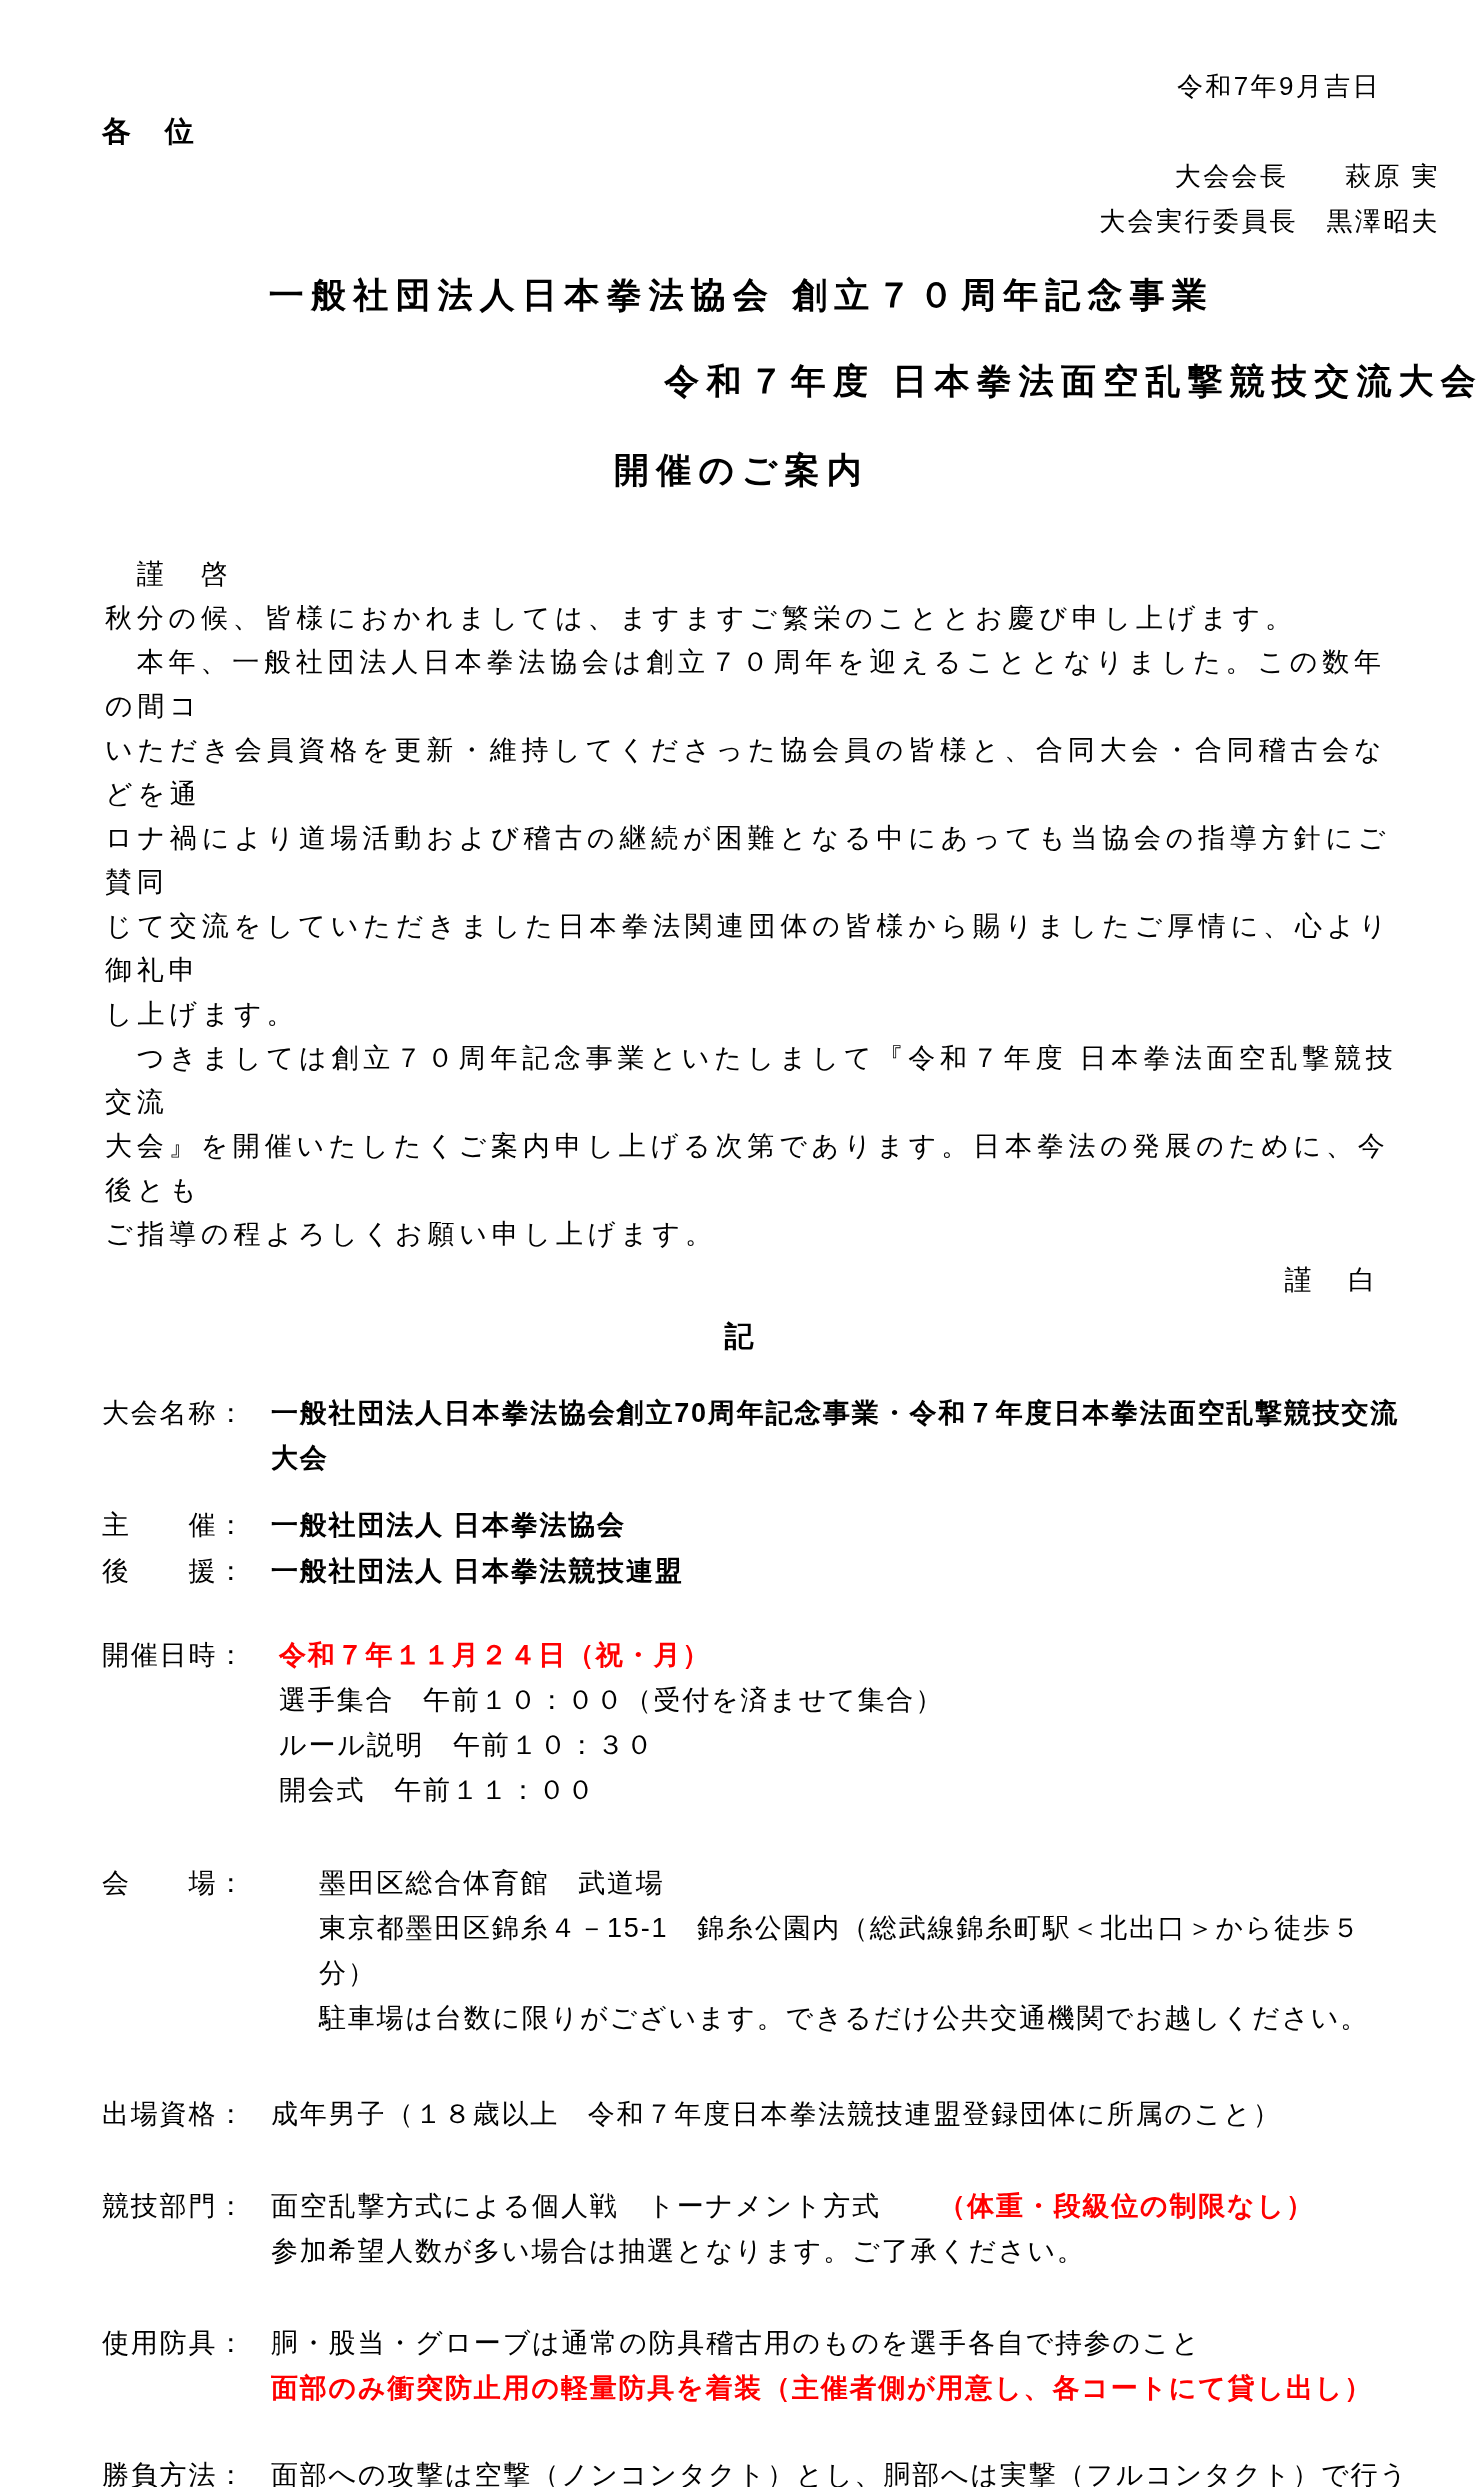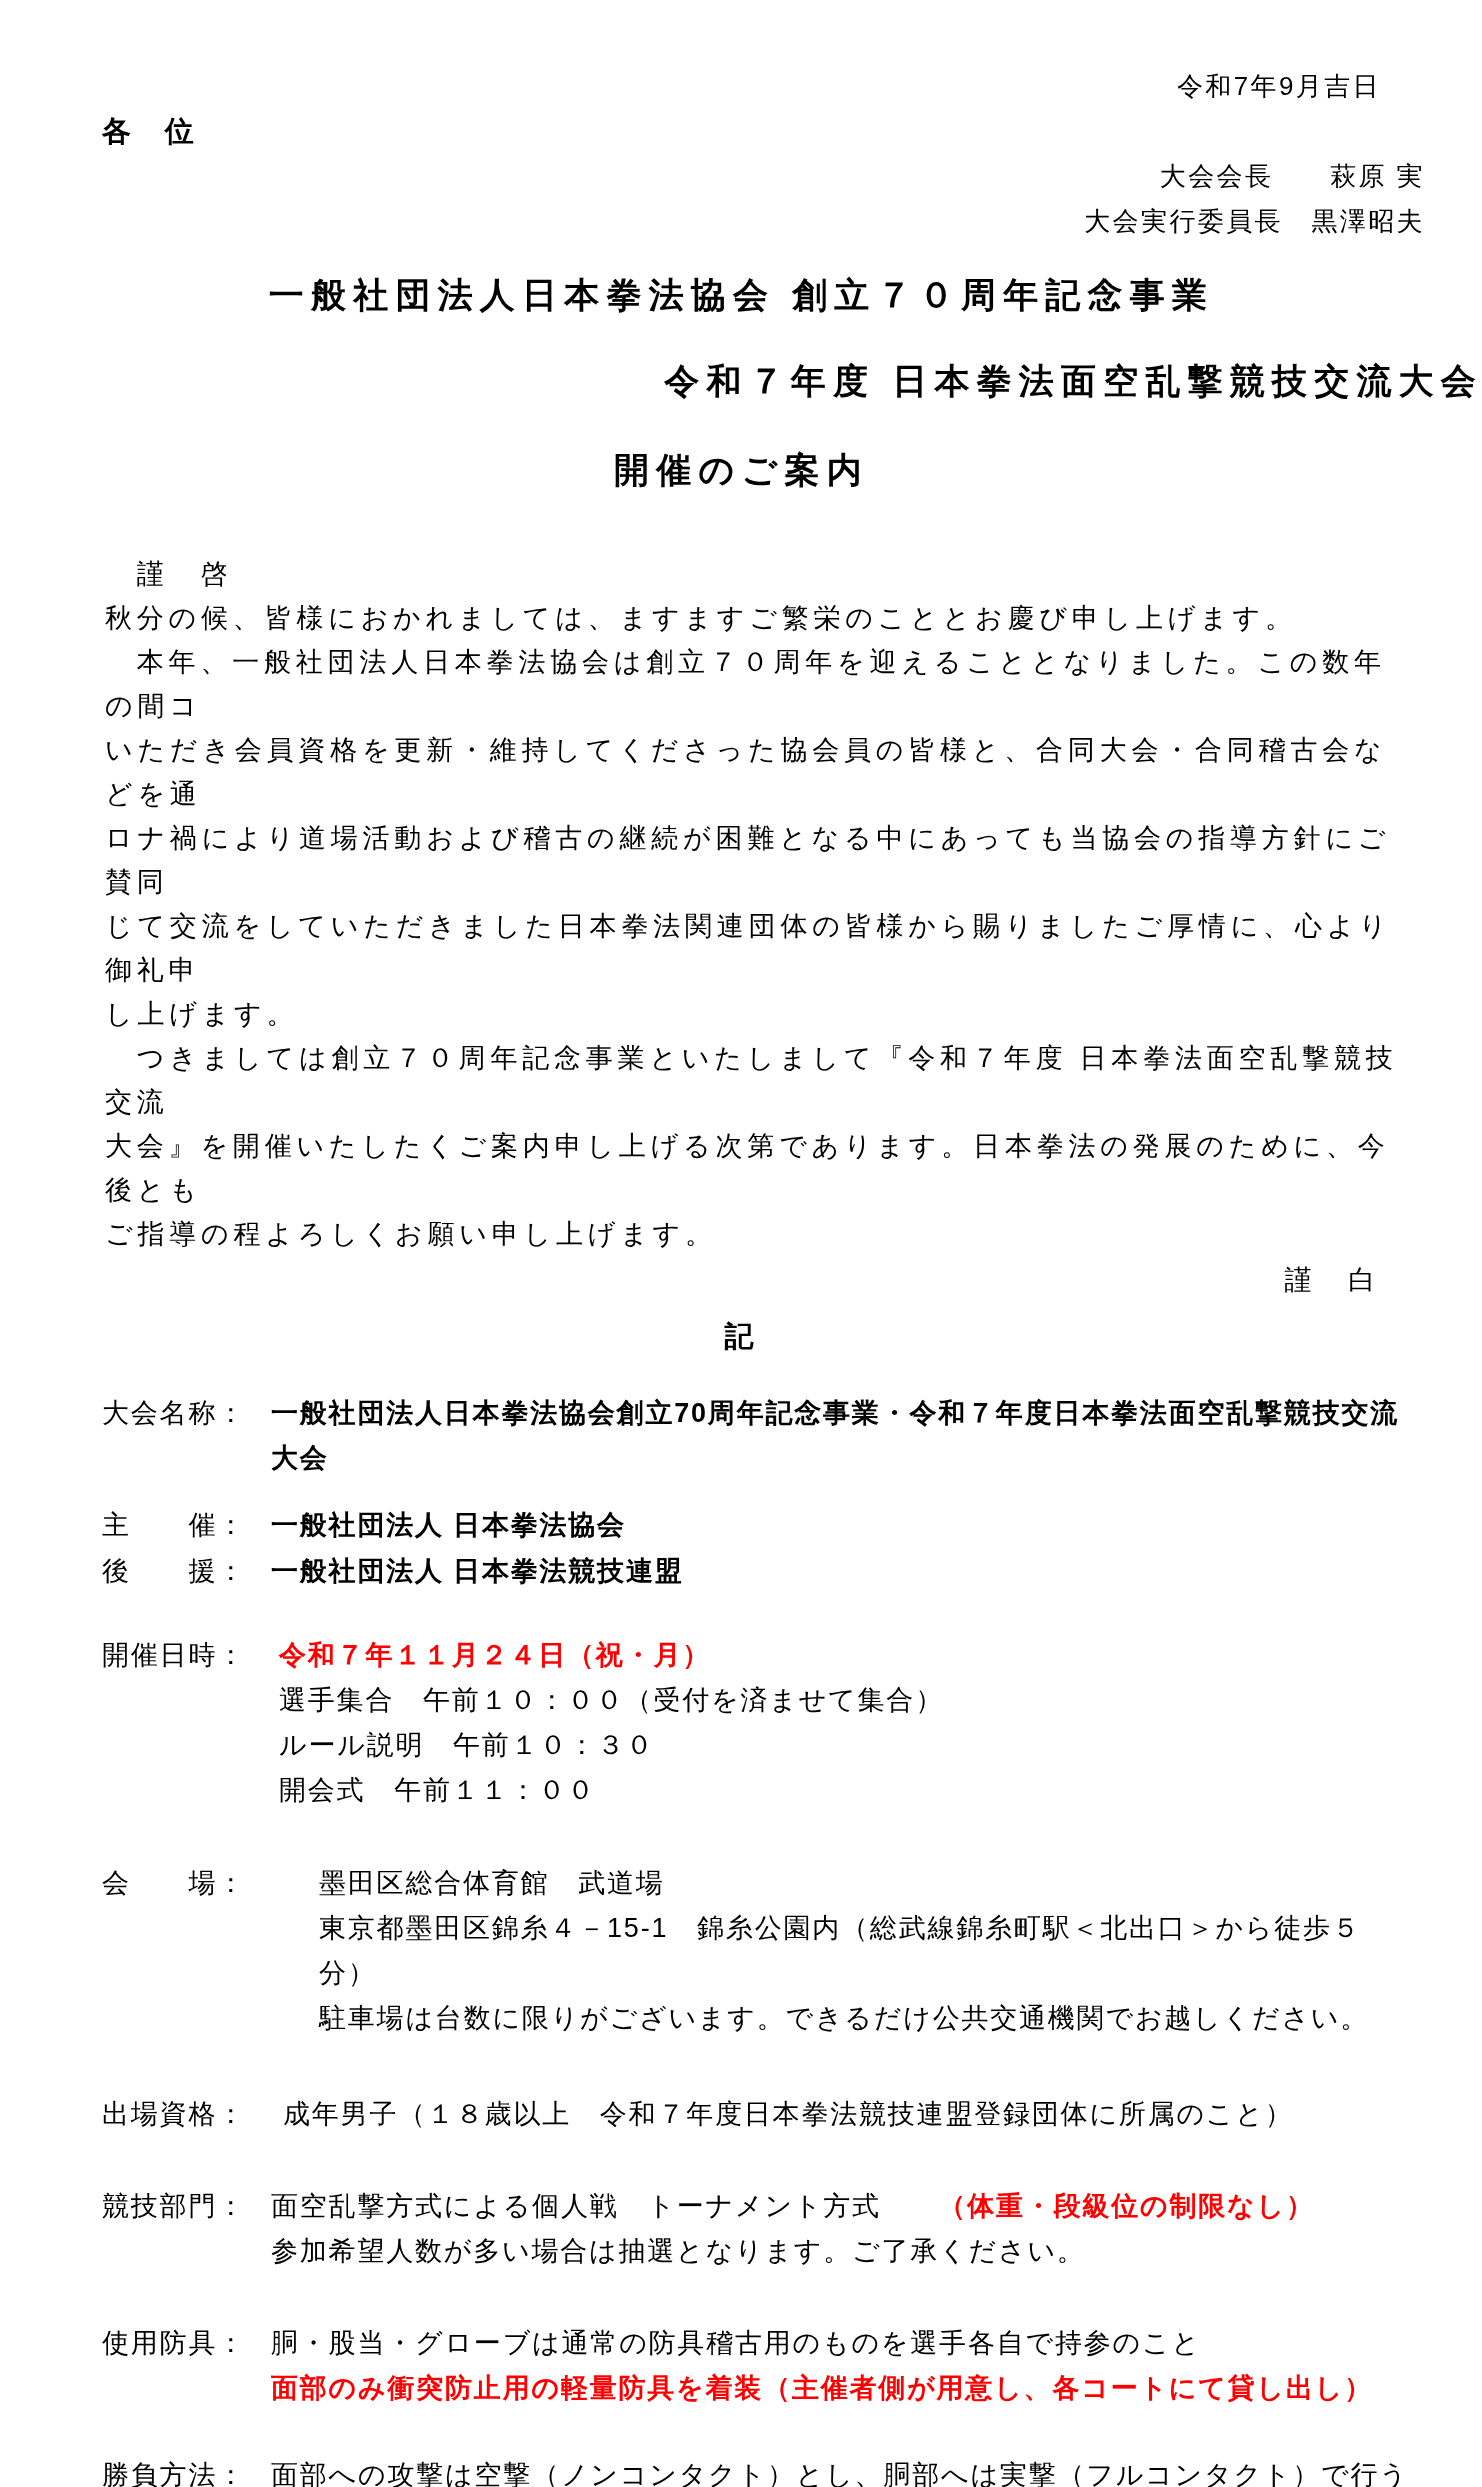--- a/index.html
+++ b/index.html
@@ -5,40 +5,40 @@
   :root { --accent-red:#ff0000; --ink:#000000; --paper:#ffffff; }
   html,body{margin:0;padding:0;}
   body{
     width:1483px;height:2487px;background:var(--paper);color:var(--ink);
     font-family:"Liberation Sans","DejaVu Sans",sans-serif;
     font-size:27px;overflow:hidden;
   }
   .page{position:relative;width:1483px;height:2487px;}
   .date{margin-top:64px;text-align:right;padding-right:102px;line-height:45px;font-size:26px;letter-spacing:2.4px;}
   .addressee{margin-left:102px;line-height:45px;font-size:29px;font-weight:bold;letter-spacing:2.4px;}
-  .sig{text-align:right;padding-right:58px;line-height:45px;font-size:26px;letter-spacing:2.4px;}
+  .sig{text-align:right;padding-right:43px;line-height:45px;font-size:26px;letter-spacing:2.4px;}
   .title{margin:0;text-align:center;font-weight:bold;font-size:35px;letter-spacing:7.2px;line-height:50px;}
   .t1{margin-top:26px;}
   .t2{margin-top:36px;text-align:right;}
   .t3{margin-top:39px;}
   .greeting{margin:57px 72px 0 105px;letter-spacing:4.8px;}
   .gline{line-height:44px;white-space:pre-wrap;}
   .closing{margin-top:2.4px;text-align:right;padding-right:103px;line-height:44px;letter-spacing:4.8px;}
   .ki{margin-top:9.6px;text-align:center;font-size:29px;font-weight:bold;letter-spacing:4.8px;line-height:48px;}
   .details{margin:31px 66px 0 102px;letter-spacing:1.8px;}
   .item{display:flex;align-items:flex-start;}
   .item-label{flex:0 0 169px;line-height:45px;white-space:pre;}
   .item-lines{flex:1;}
   .item-line{line-height:45px;white-space:pre-wrap;}
   .item:nth-child(1){margin-top:0;}
   .item:nth-child(2){margin-top:22px;}
   .item:nth-child(3){margin-top:1.2px;}
   .item:nth-child(4){margin-top:39px;gap:8px;}
   .item:nth-child(5){margin-top:48px;gap:48px;}
-  .item:nth-child(6){margin-top:51px;gap:12px;}
+  .item:nth-child(6){margin-top:51px;}
   .item:nth-child(7){margin-top:47px;}
   .item:nth-child(8){margin-top:47px;}
   .item:nth-child(9){margin-top:42px;}
   .item:nth-child(10){margin-top:46px;}
   .b{font-weight:bold;}
   .r{color:var(--accent-red);}
 </style>
 </head>
 <body>
 

